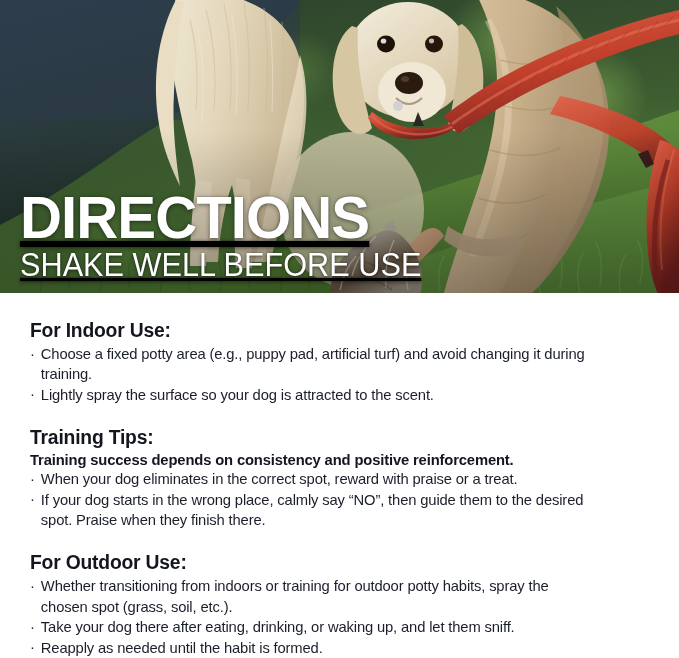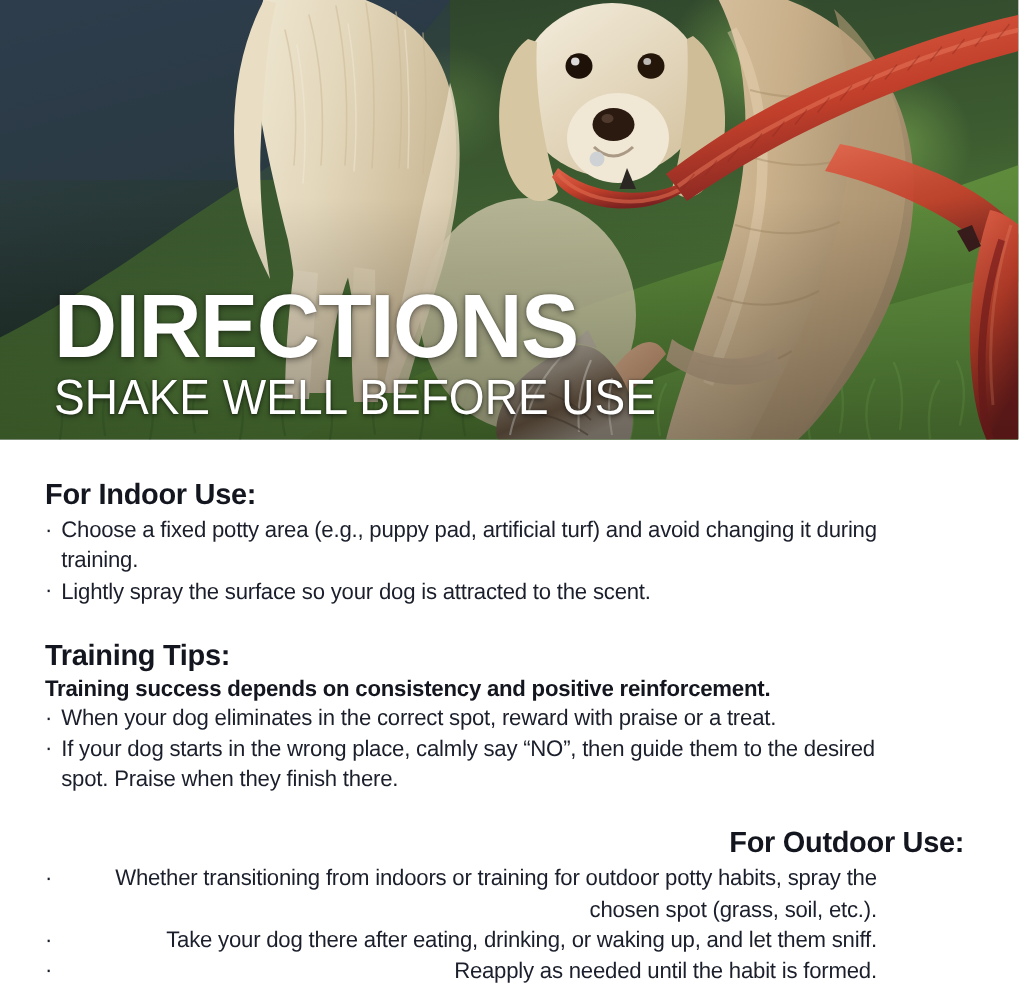--- a/index.html
+++ b/index.html
@@ -8,42 +8,42 @@
     font-family:"Liberation Sans", sans-serif;
     -webkit-font-smoothing:antialiased;
   }
   .page{position:relative;width:679px;height:658px;background:#ffffff;}
 
   
   .hero{position:relative;width:679px;height:293px;overflow:hidden;background:#2a3c2c;}
   .hero svg{display:block;width:679px;height:293px;}
 
   
-  .hero-text{position:absolute;left:36px;bottom:12px;z-index:9;}
+  .hero-text{position:absolute;left:20px;bottom:12px;z-index:9;text-decoration:underline;}
   .headline{
     font-family:"Liberation Sans", sans-serif;
     font-weight:700;font-size:60px;line-height:0.95;
     color:#ffffff;letter-spacing:-1px;
     transform:scaleX(0.97);transform-origin:left bottom;
     text-shadow:0 1px 5px rgba(0,0,0,0.45), 0 0 2px rgba(0,0,0,0.3);
     margin:0;white-space:nowrap;
   }
   .subhead{
     font-family:"Liberation Sans", sans-serif;
     font-weight:400;font-size:33px;line-height:1.0;
     color:#ffffff;letter-spacing:0px;
     transform:scaleX(0.93);transform-origin:left bottom;
     text-shadow:0 1px 4px rgba(0,0,0,0.5), 0 0 2px rgba(0,0,0,0.35);
     margin:2px 0 0 0;white-space:nowrap;
   }
 
   
   .body-area{position:relative;padding:26px 30px 0 30px;}
   .section{margin-bottom:21px;}
-  .section:last-child{margin-bottom:0;text-align:right;}
+  .section:last-child{margin-bottom:0;}
   .sec-head{
     font-size:19.5px;font-weight:700;color:#14161f;
     margin:0 0 2px 0;letter-spacing:-0.2px;
     transform:scaleX(0.99);transform-origin:left;
   }
   .lead{
     font-size:15px;font-weight:700;color:#14161f;
     margin:0 0 1px 0;letter-spacing:-0.15px;
     transform:scaleX(0.985);transform-origin:left;
   }

